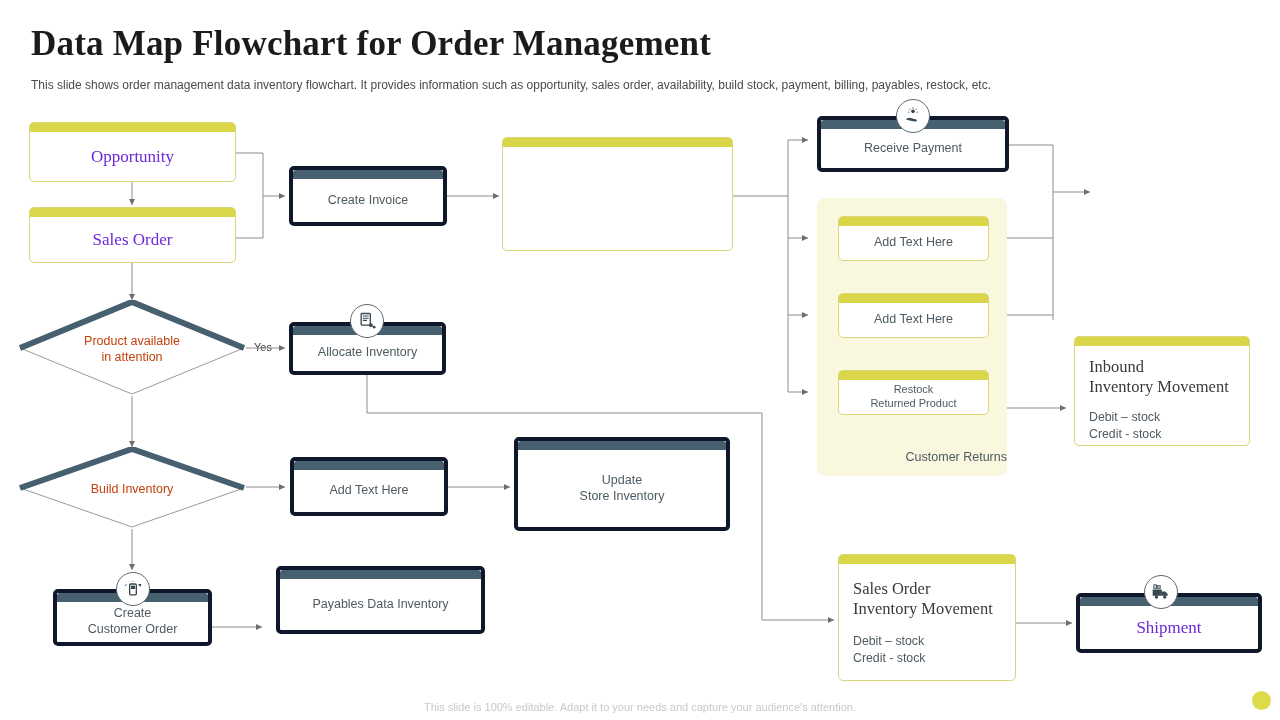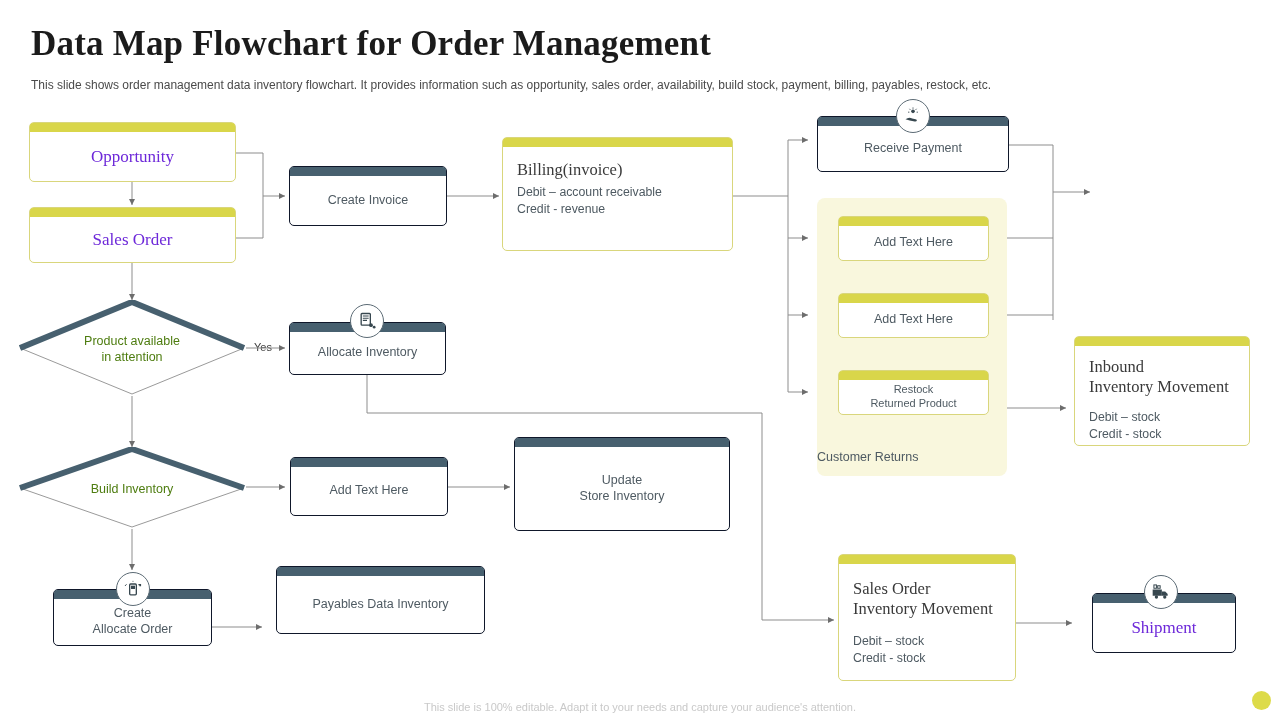--- a/index.html
+++ b/index.html
@@ -35,21 +35,21 @@
   
   .node {
     position: absolute;
     background: #ffffff;
     border-radius: 5px;
   }
   .node .bar {
     position: absolute; left: 0; top: 0; width: 100%; height: 9px;
     border-radius: 3px 3px 0 0;
   }
-  .dark  { border: 1px solid #0f172a; }
+  .dark  { border: 4px solid #0f172a; }
   .dark  > .bar { background: #47606f; }
   .yellowb { border: 1px solid #d9d67c; }
   .yellowb > .bar { background: #d9d64a; }
 
   .node .ctext {
     position: absolute; left: 0; right: 0; top: 9px; bottom: 0;
     display: flex; flex-direction: column;
     align-items: center; justify-content: center;
     text-align: center; line-height: 1.25;
     font-size: 12.5px; color: #4e5a62; padding: 0 6px;
@@ -79,32 +79,32 @@
     display: flex; align-items: center; justify-content: center;
     z-index: 6;
   }
   .badge svg { display:block; }
 
   
   .diamond { position: absolute; }
   .diamond .lbl {
     position: absolute; left: 0; right: 0; top: 50%;
     transform: translateY(-45%);
-    text-align: center; font-size: 12.5px; color: #4d7c0f;
+    text-align: center; font-size: 12.5px; color: #c2410c;
     line-height: 1.3; pointer-events: none;
   }
 
   
   #returns-panel {
     position: absolute; background: #f9f7dd;
     border-radius: 8px;
   }
   #returns-caption {
     position: absolute; left: 0; right: 0; bottom: 12px;
-    text-align: left; font-size: 12.5px; color: #4e5a62;
+    text-align: right; font-size: 12.5px; color: #4e5a62;
   }
 
   .edge-label {
     position: absolute; font-size: 11px; color: #3f3f3f;
   }
 
   svg.wires { position: absolute; left:0; top:0; width:1280px; height:720px; pointer-events:none; z-index:1; }
   .node, .diamond, #returns-panel, .badge { z-index: 3; }
 </style>
 </head>
@@ -193,21 +193,21 @@
       <path d="M114,2 L226,41 L114,80 L2,41 Z" fill="#ffffff" stroke="#9a9a9a" stroke-width="1"></path>
       <path d="M2,41 L114,2 L226,41" fill="none" stroke="#47606f" stroke-width="6" stroke-linejoin="miter"></path>
     </svg>
     <div class="lbl">Build Inventory</div>
   </div>
 
   <div class="node dark" style="left:53px; top:589px; width:159px; height:57px;">
     <div class="bar"></div>
     <div class="ctext">
       <span>Create</span>
-      <span>Allocate Order</span>
+      <span>Customer Order</span>
     </div>
   </div>
   <div class="badge" style="left:116px; top:572px;">
     <svg width="20" height="20" viewBox="0 0 24 24" fill="#37474f">
       <rect x="8" y="6" width="8" height="13" rx="1.2" fill="none" stroke="#37474f" stroke-width="1.6"></rect>
       <rect x="9.6" y="8" width="4.8" height="4" fill="#37474f"></rect>
       <path d="M11.2 3.2 L12 1.8 L12.8 3.2 Z" fill="#37474f"></path>
       <path d="M3.4 6.2 l1.1 0 0 1.1 -1.1 0z M2.3 7.3 l1.1 0 0 1.1 -1.1 0z" fill="#37474f"></path>
       <path d="M18.5 6 h3.2 v1.4 h-3.2z M19.6 7.4 h2.1 v1.3 h-2.1z" fill="#37474f"></path>
     </svg>
@@ -236,25 +236,20 @@
     <div class="ctext">Add Text Here</div>
   </div>
 
   <div class="node dark" style="left:276px; top:566px; width:209px; height:68px;">
     <div class="bar"></div>
     <div class="ctext">Payables Data Inventory</div>
   </div>
 
   <div class="node yellowb" style="left:502px; top:137px; width:231px; height:114px;">
     <div class="bar"></div>
-    <div class="rich">
-      <div class="h">Billing(invoice)</div>
-      <div class="l">Debit – account receivable</div>
-      <div class="l">Credit - revenue</div>
-    </div>
   </div>
 
   <div class="node dark" style="left:514px; top:437px; width:216px; height:94px;">
     <div class="bar"></div>
     <div class="ctext">
       <span>Update</span>
       <span>Store Inventory</span>
     </div>
   </div>
 
@@ -310,21 +305,21 @@
     <div class="rich" style="top:20px;">
       <div class="h" style="margin-bottom:12px;">
         <span>Inbound</span><br>
         <span>Inventory Movement</span>
       </div>
       <div class="l">Debit – stock</div>
       <div class="l">Credit - stock</div>
     </div>
   </div>
 
-  <div class="node dark" style="left:1076px; top:593px; width:144px; height:60px;margin-left:16px;">
+  <div class="node dark" style="left:1076px; top:593px; width:186px; height:60px;">
     <div class="bar"></div>
     <div class="ctext serif">Shipment</div>
   </div>
   <div class="badge" style="left:1144px; top:575px;">
     <svg width="20" height="20" viewBox="0 0 24 24" fill="#37474f">
       <rect x="2" y="9" width="11" height="7.5" fill="#37474f"></rect>
       <path d="M13 11.5h4l3 3v2h-7z" fill="#37474f"></path>
       <circle cx="6.5" cy="18" r="2" fill="#37474f"></circle>
       <circle cx="16.5" cy="18" r="2" fill="#37474f"></circle>
       <rect x="3.5" y="3.5" width="3" height="4" fill="none" stroke="#37474f" stroke-width="1.2"></rect>

